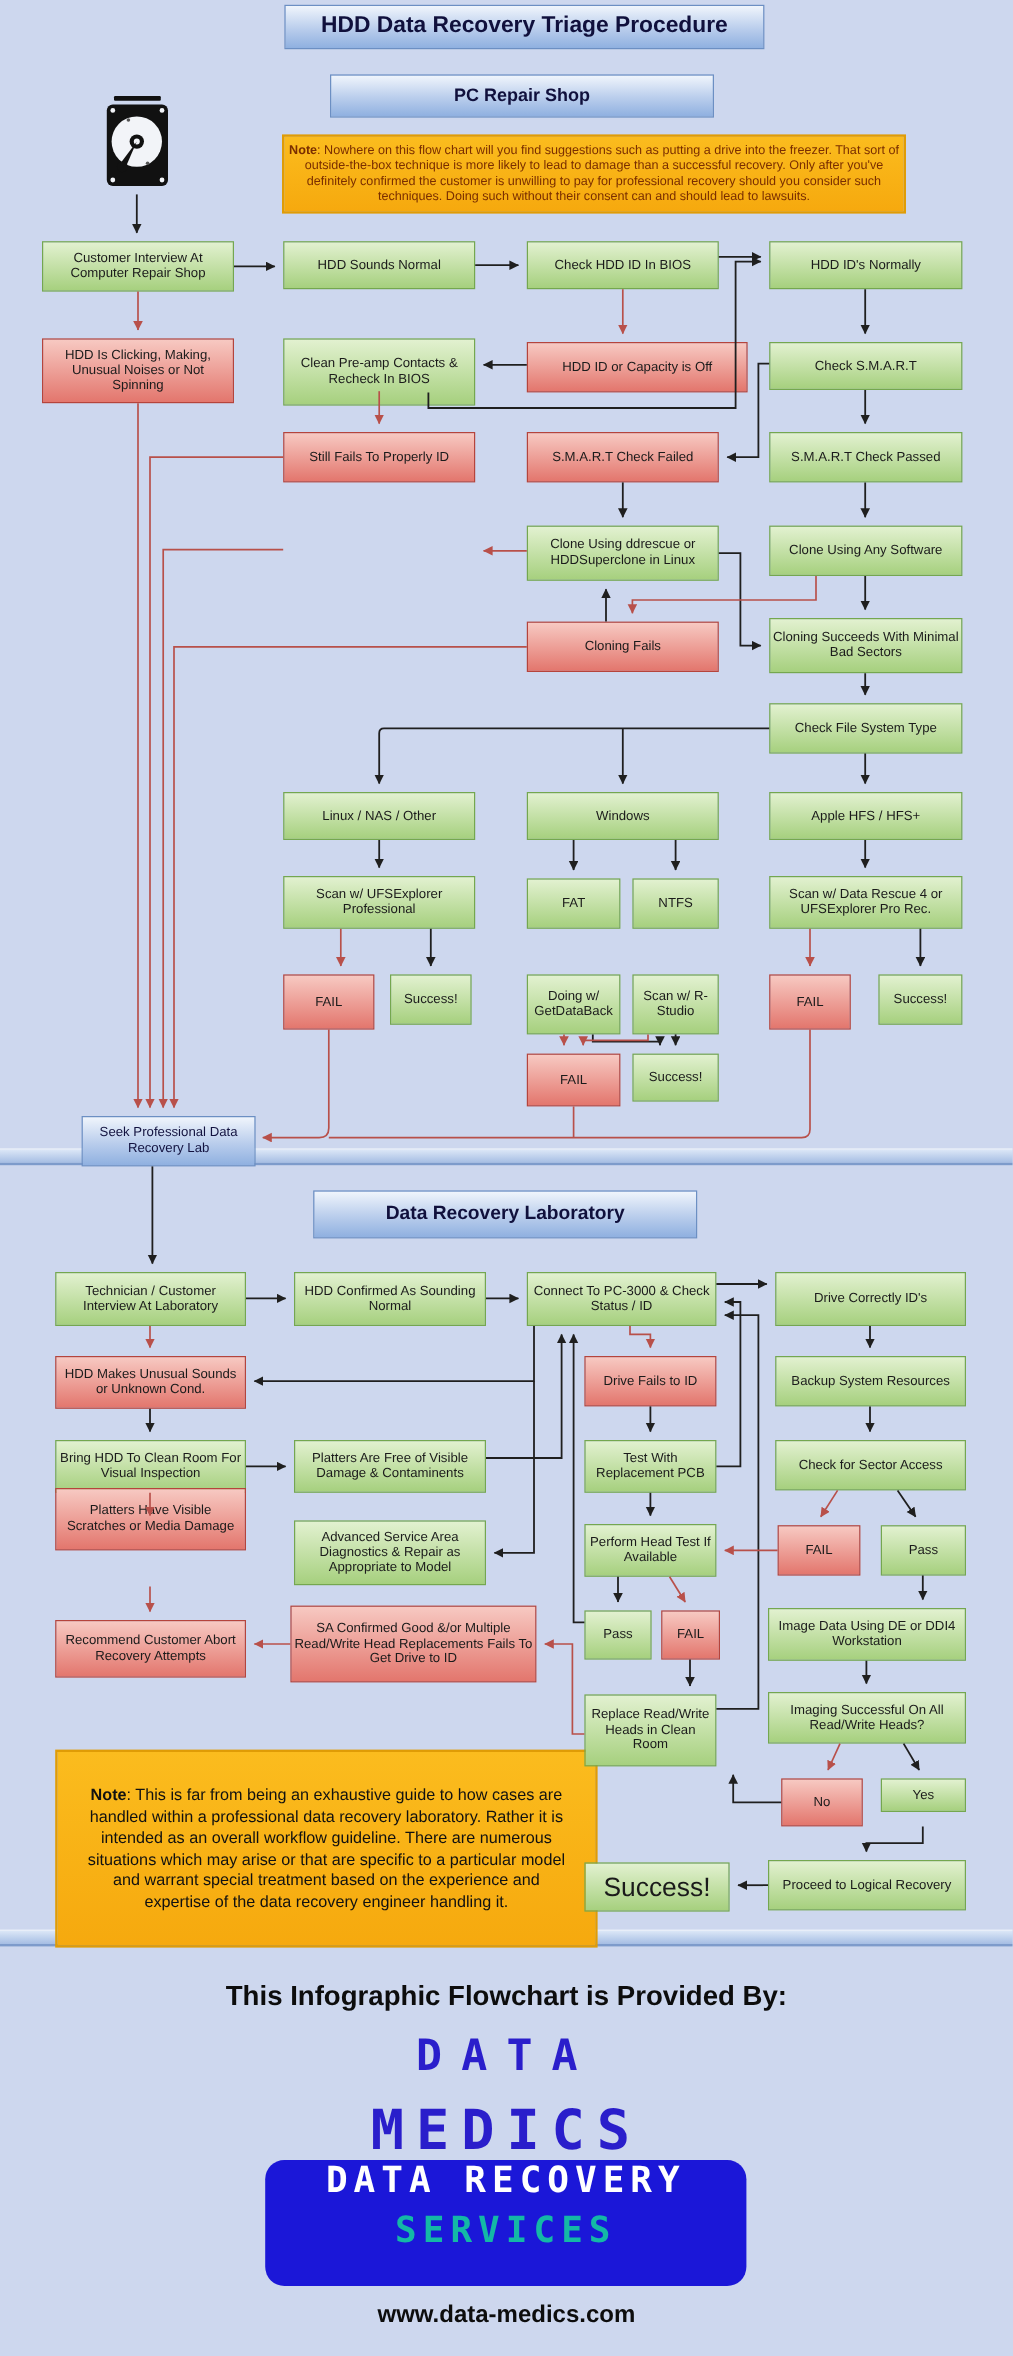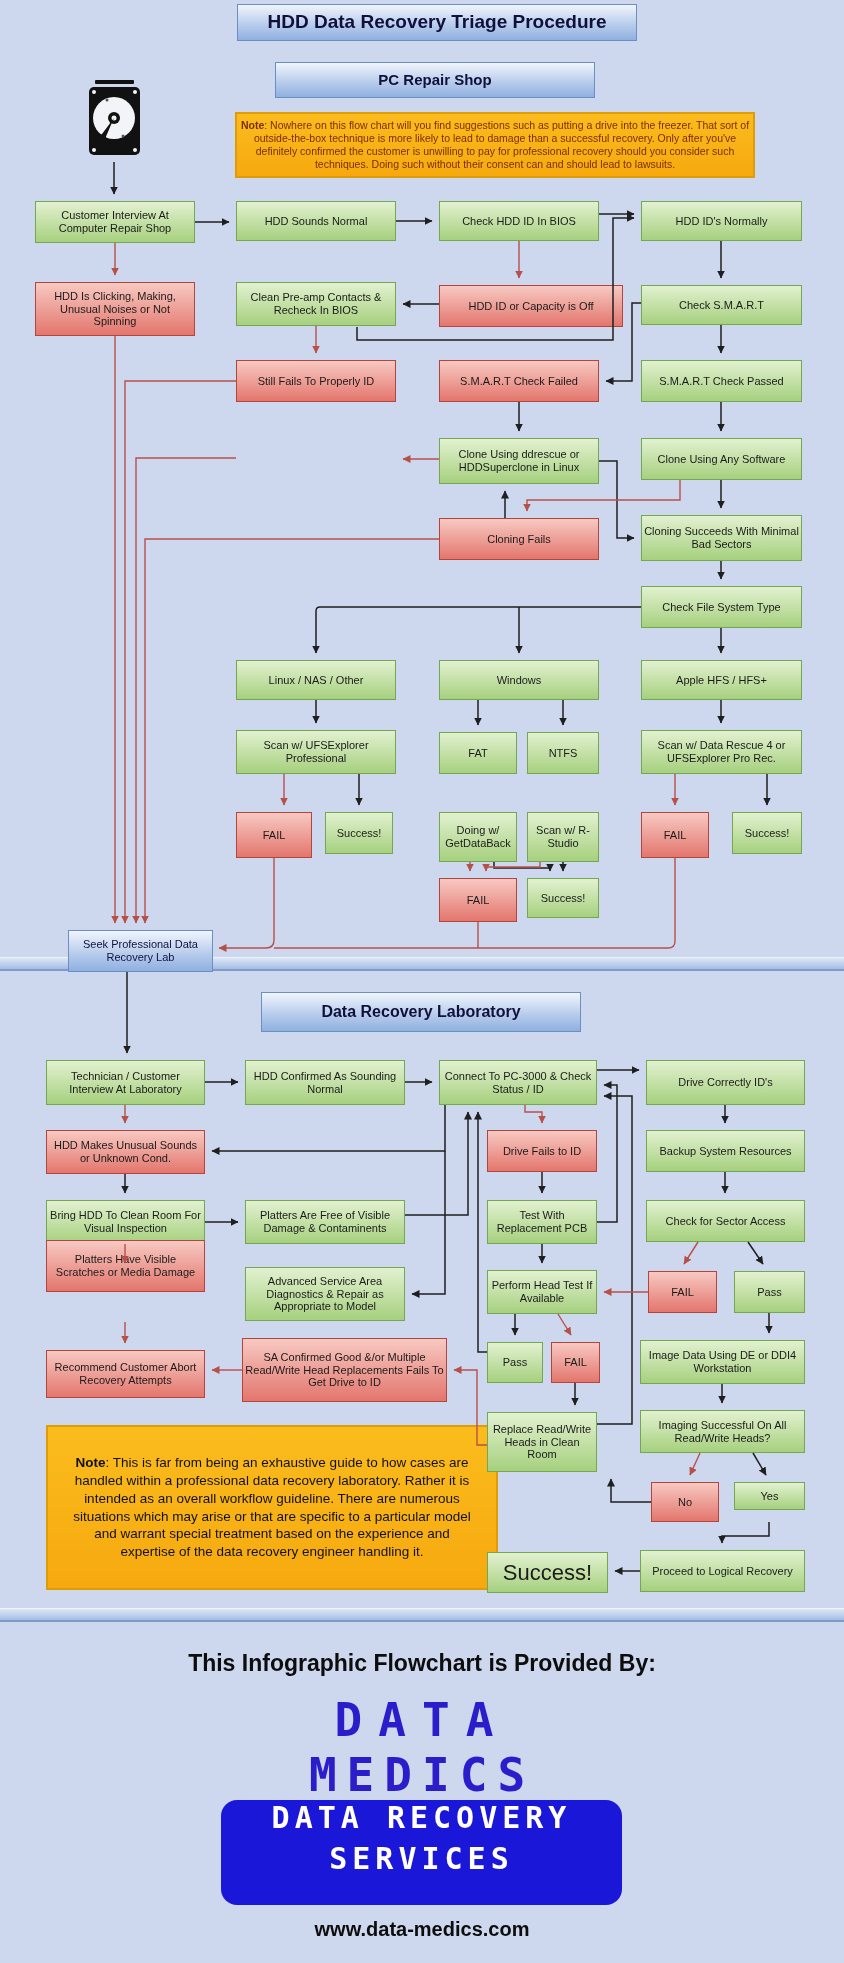--- a/index.html
+++ b/index.html
@@ -29,21 +29,21 @@
   <div class="divider" style="top:1608px"></div>
 
   <div class="node bluebox header" style="left:237px;top:4px;width:400px;height:37px;font-size:19px">HDD Data Recovery Triage Procedure</div>
   <div class="node bluebox header" style="left:275px;top:62px;width:320px;height:36px;font-size:15px">PC Repair Shop</div>
   <div class="node bluebox header" style="left:261px;top:992px;width:320px;height:40px;font-size:16px">Data Recovery Laboratory</div>
 
   <div class="orange-note" style="left:235px;top:112px;width:520px;height:66px;font-size:10.5px;color:#7a2e00;line-height:1.25">
     <span><b>Note</b><span>: Nowhere on this flow chart will you find suggestions such as putting a drive into the freezer. That sort of outside-the-box technique is  more likely to lead to damage than a successful recovery. Only after you've definitely confirmed the customer is unwilling to pay for professional recovery should you consider such techniques.  Doing such without their consent can and should lead to lawsuits.</span></span>
   </div>
 
-  <div class="orange-note" style="left:46px;top:1425px;width:452px;height:165px;font-size:13.5px;color:#111;line-height:1.32;padding:24px">
+  <div class="orange-note" style="left:46px;top:1458px;width:452px;height:165px;font-size:13.5px;color:#111;line-height:1.32;padding:24px">
     <span><b>Note</b><span>: This is far from being an exhaustive guide to how cases are handled within a professional data recovery laboratory.  Rather it is intended as an overall workflow guideline.  There are numerous situations which may arise or that are specific to a particular model and warrant special treatment based on the experience and expertise of the data recovery engineer handling it.</span></span>
   </div>
 
   <div style="position:absolute;left:87px;top:80px">
     <svg width="55" height="78" viewBox="0 0 55 78">
       <rect x="8" y="0" width="39" height="4" rx="1" fill="#111"></rect>
       <rect x="2" y="7" width="51" height="68" rx="5" fill="#111"></rect>
       <circle cx="27" cy="38" r="21" fill="#f2f4f8"></circle>
       <circle cx="27" cy="38" r="6" fill="#111"></circle>
       <circle cx="27" cy="38" r="2.5" fill="#f2f4f8"></circle>
@@ -57,21 +57,21 @@
         <circle cx="36" cy="56" r="1.5" fill="#555"></circle>
     </svg>
   </div>
 
   <div class="node green" style="left:35px;top:201px;width:160px;height:42px">Customer Interview At Computer Repair Shop</div>
   <div class="node green" style="left:236px;top:201px;width:160px;height:40px">HDD Sounds Normal</div>
   <div class="node green" style="left:439px;top:201px;width:160px;height:40px">Check HDD ID In BIOS</div>
   <div class="node green" style="left:641px;top:201px;width:161px;height:40px">HDD ID's Normally</div>
 
   <div class="node red" style="left:35px;top:282px;width:160px;height:54px">HDD Is Clicking, Making, Unusual Noises or Not Spinning</div>
-  <div class="node green" style="left:236px;top:282px;width:160px;height:44px">Clean Pre-amp Contacts &amp; Recheck In BIOS</div>
+  <div class="node green" style="left:236px;top:282px;width:160px;height:56px">Clean Pre-amp Contacts &amp; Recheck In BIOS</div>
   <div class="node red" style="left:439px;top:285px;width:184px;height:42px">HDD ID or Capacity is Off</div>
   <div class="node green" style="left:641px;top:285px;width:161px;height:40px">Check S.M.A.R.T</div>
 
   <div class="node red" style="left:236px;top:360px;width:160px;height:42px">Still Fails To Properly ID</div>
   <div class="node red" style="left:439px;top:360px;width:160px;height:42px">S.M.A.R.T Check Failed</div>
   <div class="node green" style="left:641px;top:360px;width:161px;height:42px">S.M.A.R.T Check Passed</div>
 
   <div class="node green" style="left:439px;top:438px;width:160px;height:46px">Clone Using ddrescue or HDDSuperclone in Linux</div>
   <div class="node green" style="left:641px;top:438px;width:161px;height:42px">Clone Using Any Software</div>
 
@@ -130,26 +130,26 @@
   <div class="node green" style="left:487px;top:1412px;width:110px;height:60px">Replace Read/Write Heads in Clean Room</div>
   <div class="node green" style="left:640px;top:1410px;width:165px;height:43px">Imaging Successful On All Read/Write Heads?</div>
 
   <div class="node red" style="left:651px;top:1482px;width:68px;height:40px">No</div>
   <div class="node green" style="left:734px;top:1482px;width:71px;height:28px">Yes</div>
 
   <div class="node green" style="left:487px;top:1552px;width:121px;height:41px;font-size:22px">Success!</div>
   <div class="node green" style="left:640px;top:1550px;width:165px;height:42px">Proceed to Logical Recovery</div>
 
   <div class="footer-text" style="top:1650px;font-size:23px">This Infographic Flowchart is Provided By:</div>
-  <div class="logo-line" style="top:1693px;font-size:46px;letter-spacing:16px">DATA</div>
+  <div class="logo-line" style="top:1693px;font-size:36px;letter-spacing:16px">DATA</div>
   <div class="logo-line" style="top:1748px;font-size:46px;letter-spacing:10px">MEDICS</div>
   <div style="position:absolute;left:221px;top:1800px;width:401px;height:105px;background:#1b17d8;border-radius:16px;
               display:flex;flex-direction:column;align-items:center;gap:6px">
     <div style="color:#fff;font-family:'DejaVu Sans Mono',monospace;font-weight:bold;font-size:30px;letter-spacing:5px">DATA RECOVERY</div>
-    <div style="color:#ffffff;font-family:'DejaVu Sans Mono',monospace;font-weight:bold;font-size:30px;letter-spacing:5px">SERVICES</div>
+    <div style="color:#14b8a6;font-family:'DejaVu Sans Mono',monospace;font-weight:bold;font-size:30px;letter-spacing:5px">SERVICES</div>
   </div>
   <div class="footer-text" style="top:1918px;font-size:20px">www.data-medics.com</div>
 
   <svg class="wires" width="844" height="1963" viewBox="0 0 844 1963">
     <defs>
       <marker id="mb" markerWidth="9" markerHeight="9" refX="7.5" refY="4" orient="auto" markerUnits="userSpaceOnUse">
         <path d="M0,0 L8,4 L0,8 z" fill="#1f1f1f"></path>
       </marker>
       <marker id="mr" markerWidth="9" markerHeight="9" refX="7.5" refY="4" orient="auto" markerUnits="userSpaceOnUse">
         <path d="M0,0 L8,4 L0,8 z" fill="#b8504a"></path>

